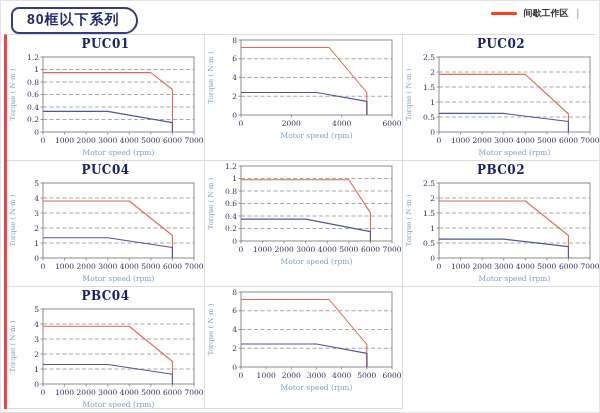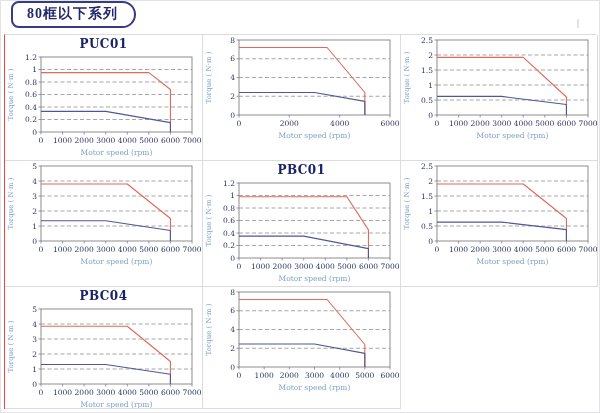--- a/index.html
+++ b/index.html
@@ -7,42 +7,42 @@
     width:600px;height:413px;
     background:#ffffff;
     border:1px solid #e3e3e6;
     box-sizing:border-box;
     overflow:hidden;
     font-family:"Liberation Sans", sans-serif;
     position:relative;
   }
   
   .header-bar{
-    display:flex;justify-content:space-between;align-items:flex-end;
-    padding:6px 20px 3px 10px;height:30px;box-sizing:border-box;font-family:Liberation Serif, serif;
+    display:flex;justify-content:space-between;align-items:flex-start;
+    padding:6px 20px 3px 10px;height:30px;box-sizing:border-box;
   }
   .series-title-box{
     border:2px solid #363b86;
     border-radius:8px 14px 14px 8px;
     padding:2px 16px 3px 14px;
     font-size:14px;font-weight:bold;color:#23276e;
     letter-spacing:1px;
   }
   .legend{display:flex;align-items:center;gap:8px;font-size:9px;font-weight:bold;color:#333;}
   .legend-item{display:flex;align-items:center;gap:6px;}
   .legend-swatch{width:26px;height:3px;border-radius:1px;}
   .legend-sep{color:#999;font-weight:normal;font-size:10px;}
   
   .charts-table{
     margin:3px 3px 0 3px;
     display:grid;
     grid-template-columns:198px 198px 197px;
     grid-template-rows:126px 126px 122px;
     border-top:1px solid #dcdcdc;
-    border-left:1px solid #ef4444;
+    border-left:3px solid #ef4444;
   }
   .cell{
     border-right:1px solid #dcdcdc;
     border-bottom:1px solid #dcdcdc;
     overflow:hidden;
     position:relative;
   }
   .cell.empty{border:none;}
   .chart-title{
     text-align:center;height:15px;line-height:15px;margin-top:2px;
@@ -56,20 +56,24 @@
   }
   .chart-svg{display:block;margin:0 auto;}
   .chart-svg text{font-family:"DejaVu Serif", serif;}
 </style>
 </head>
 <body>
 
 <div class="header-bar">
   <div class="series-title-box">80框以下系列</div>
   <div class="legend">
+    <div class="legend-item">
+      <span class="legend-swatch" style="background:#ff3c1a"></span>
+      <span>间歇工作区</span>
+    </div>
     <span class="legend-sep">|</span>
   </div>
 </div>
 
 <div class="charts-table">
   <div class="cell">
     <div class="chart-title"><span>PUC01</span></div>
     <svg class="chart-svg" width="197" height="106" viewBox="0 0 197 106">
         <line x1="36" y1="67.5" x2="187" y2="67.5" stroke="#909090" stroke-width="0.8" stroke-dasharray="4 2.5"></line>
         <line x1="36" y1="55" x2="187" y2="55" stroke="#909090" stroke-width="0.8" stroke-dasharray="4 2.5"></line>
@@ -137,20 +141,21 @@
         <text x="136.66666666666666" y="91" text-anchor="middle" font-size="7.5" fill="#2b3166">4000</text>
         <line x1="187" y1="80" x2="187" y2="82.5" stroke="#808080" stroke-width="0.8"></line>
         <text x="187" y="91" text-anchor="middle" font-size="7.5" fill="#2b3166">6000</text>
         <text x="111.5" y="103" text-anchor="middle" font-size="7.5" fill="#7fa3c8">Motor speed (rpm)</text>
         <text x="8" y="42.5" text-anchor="middle" font-size="7" fill="#7fa3c8" transform="rotate(-90 8 42.5)">Torque ( N·m )</text>
         <polyline points="36.00,12.50 124.08,12.50 161.83,57.50 161.83,80.00" fill="none" stroke="#e0695a" stroke-width="1.1" stroke-linejoin="round"></polyline>
         <polyline points="36.00,57.50 111.50,57.50 161.83,66.41 161.83,80.00" fill="none" stroke="#4d5899" stroke-width="1.1" stroke-linejoin="round"></polyline>
       </svg>
   </div>
   <div class="cell">
+    <div class="chart-title"><span>PUC02</span></div>
     <svg class="chart-svg" width="197" height="106" viewBox="0 0 197 106">
         <line x1="36" y1="65" x2="187" y2="65" stroke="#909090" stroke-width="0.8" stroke-dasharray="4 2.5"></line>
         <line x1="36" y1="50" x2="187" y2="50" stroke="#909090" stroke-width="0.8" stroke-dasharray="4 2.5"></line>
         <line x1="36" y1="35" x2="187" y2="35" stroke="#909090" stroke-width="0.8" stroke-dasharray="4 2.5"></line>
         <line x1="36" y1="19.999999999999996" x2="187" y2="19.999999999999996" stroke="#909090" stroke-width="0.8" stroke-dasharray="4 2.5"></line>
         <rect x="36" y="5" width="151" height="75" fill="none" stroke="#808080" stroke-width="0.9"></rect>
         <line x1="33.5" y1="80" x2="36" y2="80" stroke="#808080" stroke-width="0.8"></line>
         <text x="32" y="82.6" text-anchor="end" font-size="7.5" fill="#2b3166">0</text>
         <line x1="33.5" y1="65" x2="36" y2="65" stroke="#808080" stroke-width="0.8"></line>
         <text x="32" y="67.6" text-anchor="end" font-size="7.5" fill="#2b3166">0.5</text>
@@ -178,20 +183,21 @@
         <text x="165.42857142857142" y="91" text-anchor="middle" font-size="7.5" fill="#2b3166">6000</text>
         <line x1="187" y1="80" x2="187" y2="82.5" stroke="#808080" stroke-width="0.8"></line>
         <text x="187" y="91" text-anchor="middle" font-size="7.5" fill="#2b3166">7000</text>
         <text x="111.5" y="103" text-anchor="middle" font-size="7.5" fill="#7fa3c8">Motor speed (rpm)</text>
         <text x="8" y="42.5" text-anchor="middle" font-size="7" fill="#7fa3c8" transform="rotate(-90 8 42.5)">Torque ( N·m )</text>
         <polyline points="36.00,22.40 122.29,22.40 165.43,62.00 165.43,80.00" fill="none" stroke="#e0695a" stroke-width="1.1" stroke-linejoin="round"></polyline>
         <polyline points="36.00,61.40 100.71,61.40 165.43,69.50 165.43,80.00" fill="none" stroke="#4d5899" stroke-width="1.1" stroke-linejoin="round"></polyline>
       </svg>
   </div>
   <div class="cell">
+    <div class="chart-title"><span>PUC04</span></div>
     <svg class="chart-svg" width="197" height="106" viewBox="0 0 197 106">
         <line x1="36" y1="65" x2="187" y2="65" stroke="#909090" stroke-width="0.8" stroke-dasharray="4 2.5"></line>
         <line x1="36" y1="50" x2="187" y2="50" stroke="#909090" stroke-width="0.8" stroke-dasharray="4 2.5"></line>
         <line x1="36" y1="35" x2="187" y2="35" stroke="#909090" stroke-width="0.8" stroke-dasharray="4 2.5"></line>
         <line x1="36" y1="19.999999999999996" x2="187" y2="19.999999999999996" stroke="#909090" stroke-width="0.8" stroke-dasharray="4 2.5"></line>
         <rect x="36" y="5" width="151" height="75" fill="none" stroke="#808080" stroke-width="0.9"></rect>
         <line x1="33.5" y1="80" x2="36" y2="80" stroke="#808080" stroke-width="0.8"></line>
         <text x="32" y="82.6" text-anchor="end" font-size="7.5" fill="#2b3166">0</text>
         <line x1="33.5" y1="65" x2="36" y2="65" stroke="#808080" stroke-width="0.8"></line>
         <text x="32" y="67.6" text-anchor="end" font-size="7.5" fill="#2b3166">1</text>
@@ -219,21 +225,20 @@
         <text x="165.42857142857142" y="91" text-anchor="middle" font-size="7.5" fill="#2b3166">6000</text>
         <line x1="187" y1="80" x2="187" y2="82.5" stroke="#808080" stroke-width="0.8"></line>
         <text x="187" y="91" text-anchor="middle" font-size="7.5" fill="#2b3166">7000</text>
         <text x="111.5" y="103" text-anchor="middle" font-size="7.5" fill="#7fa3c8">Motor speed (rpm)</text>
         <text x="8" y="42.5" text-anchor="middle" font-size="7" fill="#7fa3c8" transform="rotate(-90 8 42.5)">Torque ( N·m )</text>
         <polyline points="36.00,23.00 122.29,23.00 165.43,57.50 165.43,80.00" fill="none" stroke="#e0695a" stroke-width="1.1" stroke-linejoin="round"></polyline>
         <polyline points="36.00,59.75 100.71,59.75 165.43,69.50 165.43,80.00" fill="none" stroke="#4d5899" stroke-width="1.1" stroke-linejoin="round"></polyline>
       </svg>
   </div>
   <div class="cell">
-    <div class="chart-title"><span>PBC01</span></div>
     <svg class="chart-svg" width="197" height="106" viewBox="0 0 197 106">
         <line x1="36" y1="67.5" x2="187" y2="67.5" stroke="#909090" stroke-width="0.8" stroke-dasharray="4 2.5"></line>
         <line x1="36" y1="55" x2="187" y2="55" stroke="#909090" stroke-width="0.8" stroke-dasharray="4 2.5"></line>
         <line x1="36" y1="42.5" x2="187" y2="42.5" stroke="#909090" stroke-width="0.8" stroke-dasharray="4 2.5"></line>
         <line x1="36" y1="29.999999999999993" x2="187" y2="29.999999999999993" stroke="#909090" stroke-width="0.8" stroke-dasharray="4 2.5"></line>
         <line x1="36" y1="17.499999999999996" x2="187" y2="17.499999999999996" stroke="#909090" stroke-width="0.8" stroke-dasharray="4 2.5"></line>
         <rect x="36" y="5" width="151" height="75" fill="none" stroke="#808080" stroke-width="0.9"></rect>
         <line x1="33.5" y1="80" x2="36" y2="80" stroke="#808080" stroke-width="0.8"></line>
         <text x="32" y="82.6" text-anchor="end" font-size="7.5" fill="#2b3166">0</text>
         <line x1="33.5" y1="67.5" x2="36" y2="67.5" stroke="#808080" stroke-width="0.8"></line>
@@ -264,20 +269,21 @@
         <text x="165.42857142857142" y="91" text-anchor="middle" font-size="7.5" fill="#2b3166">6000</text>
         <line x1="187" y1="80" x2="187" y2="82.5" stroke="#808080" stroke-width="0.8"></line>
         <text x="187" y="91" text-anchor="middle" font-size="7.5" fill="#2b3166">7000</text>
         <text x="111.5" y="103" text-anchor="middle" font-size="7.5" fill="#7fa3c8">Motor speed (rpm)</text>
         <text x="8" y="42.5" text-anchor="middle" font-size="7" fill="#7fa3c8" transform="rotate(-90 8 42.5)">Torque ( N·m )</text>
         <polyline points="36.00,18.75 143.86,18.75 165.43,51.88 165.43,80.00" fill="none" stroke="#e0695a" stroke-width="1.1" stroke-linejoin="round"></polyline>
         <polyline points="36.00,58.12 100.71,58.12 165.43,70.63 165.43,80.00" fill="none" stroke="#4d5899" stroke-width="1.1" stroke-linejoin="round"></polyline>
       </svg>
   </div>
   <div class="cell">
+    <div class="chart-title"><span>PBC02</span></div>
     <svg class="chart-svg" width="197" height="106" viewBox="0 0 197 106">
         <line x1="36" y1="65" x2="187" y2="65" stroke="#909090" stroke-width="0.8" stroke-dasharray="4 2.5"></line>
         <line x1="36" y1="50" x2="187" y2="50" stroke="#909090" stroke-width="0.8" stroke-dasharray="4 2.5"></line>
         <line x1="36" y1="35" x2="187" y2="35" stroke="#909090" stroke-width="0.8" stroke-dasharray="4 2.5"></line>
         <line x1="36" y1="19.999999999999996" x2="187" y2="19.999999999999996" stroke="#909090" stroke-width="0.8" stroke-dasharray="4 2.5"></line>
         <rect x="36" y="5" width="151" height="75" fill="none" stroke="#808080" stroke-width="0.9"></rect>
         <line x1="33.5" y1="80" x2="36" y2="80" stroke="#808080" stroke-width="0.8"></line>
         <text x="32" y="82.6" text-anchor="end" font-size="7.5" fill="#2b3166">0</text>
         <line x1="33.5" y1="65" x2="36" y2="65" stroke="#808080" stroke-width="0.8"></line>
         <text x="32" y="67.6" text-anchor="end" font-size="7.5" fill="#2b3166">0.5</text>

